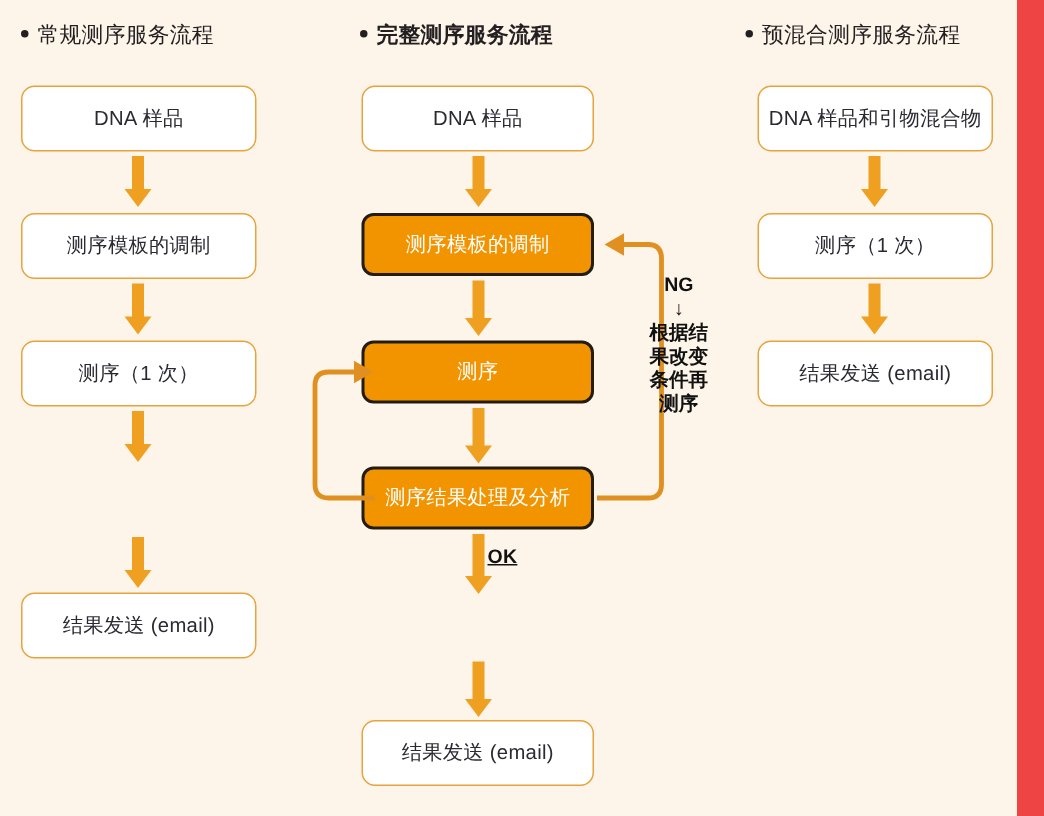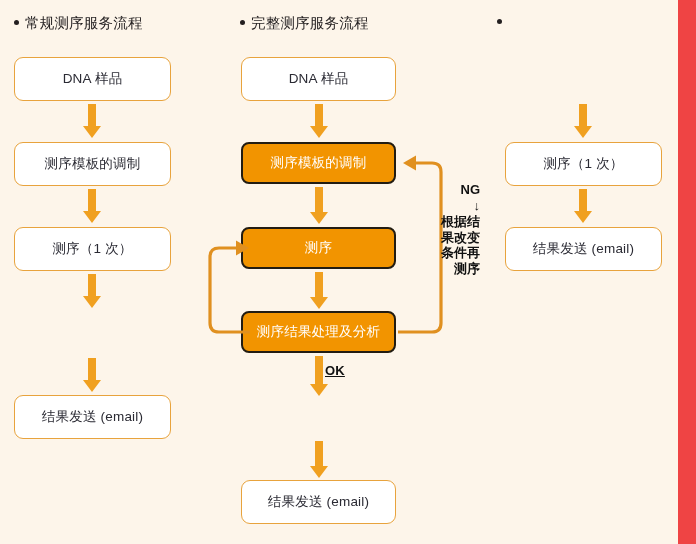--- a/index.html
+++ b/index.html
@@ -103,21 +103,21 @@
   
   .edge-label {
     position: absolute;
     font-size: 13px;
     font-weight: bold;
     color: #111111;
     letter-spacing: 0.2px;
   }
   .ng-block {
     position: absolute;
-    text-align: right;
+    text-align: center;
     font-size: 13px;
     font-weight: bold;
     color: #111111;
     line-height: 1.22;
     white-space: nowrap;
   }
   .ng-block .ng-top { font-size: 13px; }
   .ng-block .ng-sep { font-size: 13px; font-weight: normal; }
 </style>
 </head>
@@ -148,21 +148,21 @@
       <div class="head"></div>
   </div>
 
   <div class="arrow-down" style="left:73px; top:358px; width:38px; height:34px;">
     <div class="shaft" style="height:24px;"></div>
       <div class="head"></div>
   </div>
 
   <div class="node plain" style="left:14px; top:395px; width:157px; height:44px;">结果发送 (email)</div>
 
-  <div class="col-head" style="left:240px; top:14px;">
+  <div class="col-head" style="left:240px; top:14px;font-weight:bold;">
     <span class="bullet"></span><span>完整测序服务流程</span>
   </div>
 
   <div class="node plain" style="left:241px; top:57px; width:155px; height:44px;">DNA 样品</div>
   <div class="arrow-down" style="left:300px; top:104px; width:38px; height:34px;">
     <div class="shaft" style="height:24px;"></div>
       <div class="head"></div>
   </div>
 
   <div class="node filled" style="left:241px; top:142px; width:155px; height:42px;">测序模板的调制</div>
@@ -204,23 +204,24 @@
   <div class="ng-block" style="left:425px; top:182px; width:55px;">
     <div class="ng-top">NG</div>
     <div class="ng-sep">↓</div>
     <div>根据结</div>
     <div>果改变</div>
     <div>条件再</div>
     <div>测序</div>
   </div>
 
   <div class="col-head" style="left:497px; top:14px;">
-    <span class="bullet"></span>
-  </div>
-
+    <span class="bullet"></span><span>预混合测序服务流程</span>
+  </div>
+
+  <div class="node plain" style="left:505px; top:57px; width:157px; height:44px;">DNA 样品和引物混合物</div>
   <div class="arrow-down" style="left:564px; top:104px; width:38px; height:34px;">
     <div class="shaft" style="height:24px;"></div>
       <div class="head"></div>
   </div>
 
   <div class="node plain" style="left:505px; top:142px; width:157px; height:44px;">测序（1 次）</div>
   <div class="arrow-down" style="left:564px; top:189px; width:38px; height:34px;">
     <div class="shaft" style="height:24px;"></div>
       <div class="head"></div>
   </div>

